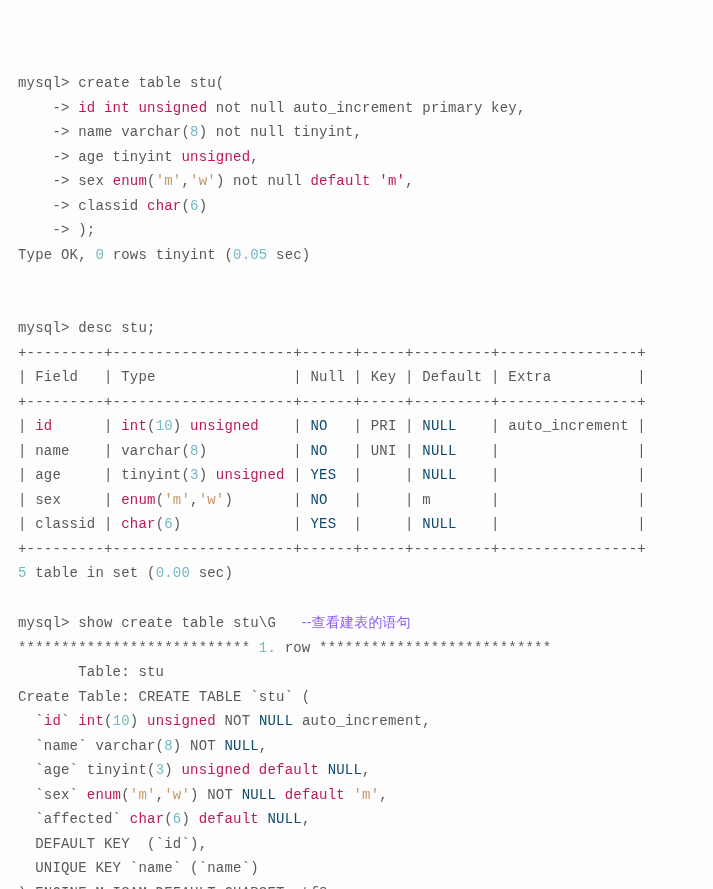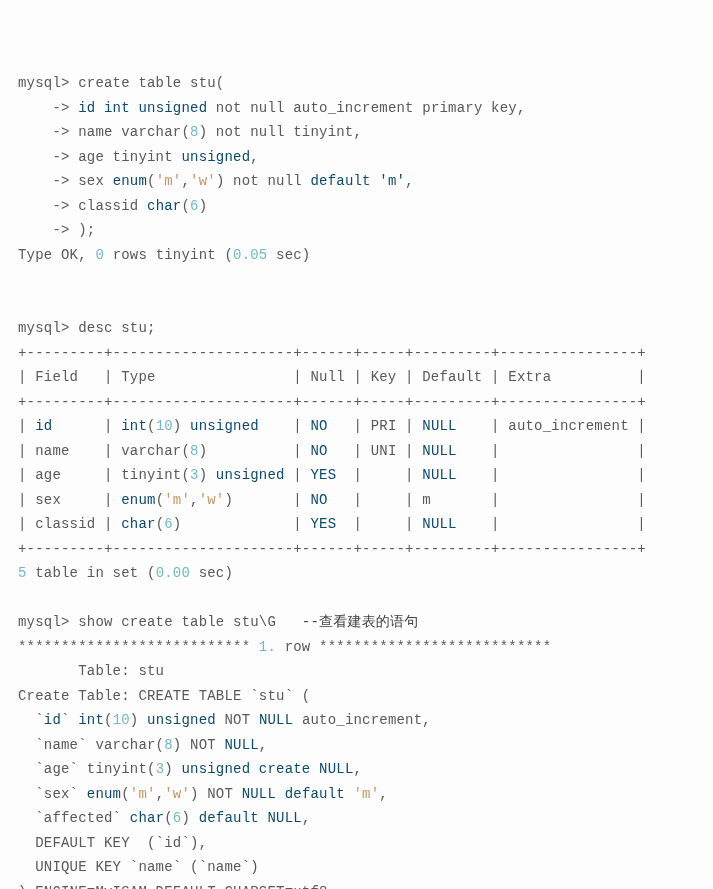--- a/index.html
+++ b/index.html
@@ -6,25 +6,25 @@
   body {
     font-family: Consolas, Monaco, "Courier New", monospace;
     font-size: 14px;
     line-height: 1.75;
     color: #595959;
     background: #fdfdfd;
     padding: 22px 18px;
     white-space: pre;
     letter-spacing: 0.2px;
   }
-  .kw { color: #0c4a6e; }    
+  .kw { color: #be185d; }    
   .num { color: #72b9c4; }   
   .str { color: #c79766; }   
   .nul { color: #0c4a6e; }
-  .comment { color: #404040; font-family: Liberation Mono, monospace; }
+  .comment { color: #8b5cf6; font-family: Liberation Sans, sans-serif; }
 </style>
 </head>
 <body>
 
 <div><span><span>mysql&gt;</span><span> create table stu(</span></span>
 <span><span>    -&gt;</span><span> </span><span class="kw">id int unsigned</span><span> not null auto_increment primary key,</span></span>
 <span><span>    -&gt;</span><span> name varchar(</span><span class="num">8</span><span>) not null tinyint,</span></span>
 <span><span>    -&gt;</span><span> age tinyint </span><span class="kw">unsigned</span><span>,</span></span>
 <span><span>    -&gt;</span><span> sex </span><span class="kw">enum</span><span>(</span><span class="str">'m'</span><span>,</span><span class="str">'w'</span><span>) not null </span><span class="kw">default 'm'</span><span>,</span></span>
 <span><span>    -&gt;</span><span> classid </span><span class="kw">char</span><span>(</span><span class="num">6</span><span>)</span></span>
@@ -43,20 +43,20 @@
 <span><span>| classid | </span><span class="kw">char</span><span>(</span><span class="num">6</span><span>)             | </span><span class="nul">YES</span><span>  |     | </span><span class="nul">NULL</span><span>    |                |</span></span>
 <span>+---------+---------------------+------+-----+---------+----------------+</span>
 <span><span class="num">5</span><span> table in set (</span><span class="num">0.00</span><span> sec)</span></span>
 
 <span><span>mysql&gt;</span><span> show create table stu\G   </span><span class="comment">--查看建表的语句</span></span>
 <span><span>*************************** </span><span class="num">1.</span><span> row ***************************</span></span>
 <span>       Table: stu</span>
 <span>Create Table: CREATE TABLE `stu` (</span>
 <span><span>  `</span><span class="kw">id</span><span>` </span><span class="kw">int</span><span>(</span><span class="num">10</span><span>) </span><span class="kw">unsigned</span><span> NOT </span><span class="nul">NULL</span><span> auto_increment,</span></span>
 <span><span>  `name` varchar(</span><span class="num">8</span><span>) NOT </span><span class="nul">NULL</span><span>,</span></span>
-<span><span>  `age` tinyint(</span><span class="num">3</span><span>) </span><span class="kw">unsigned create</span><span> </span><span class="nul">NULL</span><span>,</span></span>
+<span><span>  `age` tinyint(</span><span class="num">3</span><span>) </span><span class="kw">unsigned default</span><span> </span><span class="nul">NULL</span><span>,</span></span>
 <span><span>  `sex` </span><span class="kw">enum</span><span>(</span><span class="str">'m'</span><span>,</span><span class="str">'w'</span><span>) NOT </span><span class="nul">NULL</span><span> </span><span class="kw">default</span><span> </span><span class="str">'m'</span><span>,</span></span>
 <span><span>  `affected` </span><span class="kw">char</span><span>(</span><span class="num">6</span><span>) </span><span class="kw">default</span><span> </span><span class="nul">NULL</span><span>,</span></span>
 <span>  DEFAULT KEY  (`id`),</span>
 <span>  UNIQUE KEY `name` (`name`)</span>
 <span>) ENGINE=MyISAM DEFAULT CHARSET=utf8</span>
 </div>
 
 
 </body></html>

